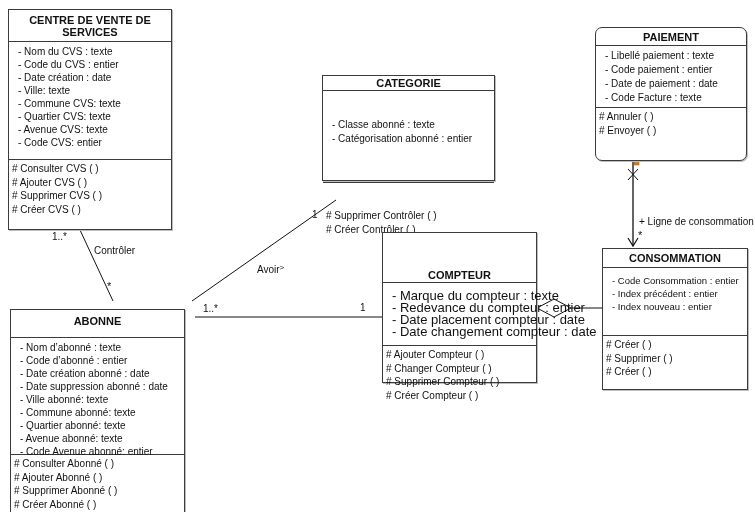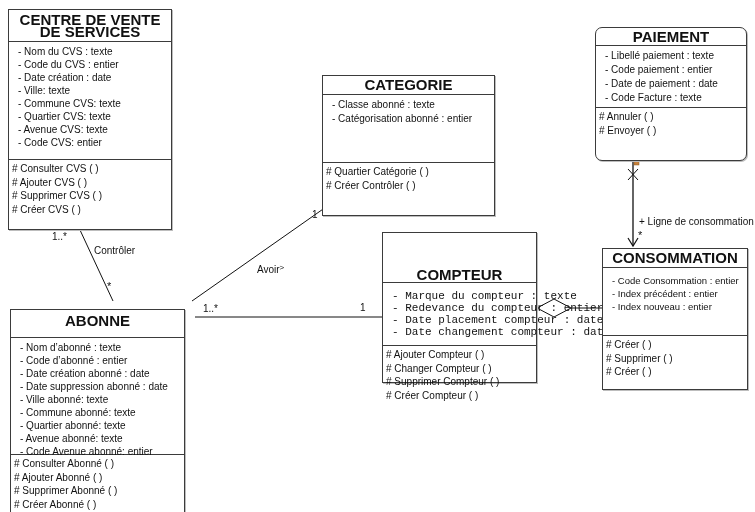--- a/index.html
+++ b/index.html
@@ -10,44 +10,44 @@
   svg.wires{position:absolute;left:0;top:0;width:755px;height:512px;}
 
   .uml-class{
     position:absolute;background:#ffffff;border:1px solid #3b3b3b;
     display:flex;flex-direction:column;box-sizing:border-box;
     box-shadow:1px 1px 0 #bdbdbd;
   }
   .uml-title{
     font-weight:bold;text-align:center;border-bottom:1px solid #3b3b3b;
     display:flex;align-items:center;justify-content:center;
-    font-size:15px;line-height:12px;padding:1px 2px;box-sizing:border-box;
+    font-size:11px;line-height:12px;padding:1px 2px;box-sizing:border-box;
   }
   .uml-attrs{
     border-bottom:1px solid #3b3b3b;box-sizing:border-box;
     padding:3px 2px 0 9px;font-size:10px;line-height:13px;flex:0 0 auto;
   }
   .uml-methods{
     box-sizing:border-box;padding:2px 2px 0 3px;font-size:10px;line-height:13.5px;flex:1 1 auto;
   }
   .uml-line{white-space:nowrap;}
 
   
   .cvs{left:8px;top:9px;width:164px;height:221px;}
   .cvs .uml-title{height:32px;}
   .cvs .uml-attrs{height:118px;}
-  .categorie{left:322px;top:75px;width:173px;height:141px;}
+  .categorie{left:322px;top:75px;width:173px;height:106px;gap:24px;}
   .categorie .uml-title{height:19px;}
   .categorie .uml-attrs{height:68px;line-height:14px;}
   .paiement{left:595px;top:27px;width:152px;height:134px;border-radius:7px;}
   .paiement .uml-title{height:18px;}
   .paiement .uml-attrs{height:62px;line-height:14px;}
   .compteur{left:382px;top:232px;width:155px;height:151px;}
   .compteur .uml-title{height:28px;margin-top:35px;}
-  .compteur .uml-attrs{height:63px;font-size:11px;line-height:12px;padding-top:7px;font-family:Liberation Mono, monospace;}
+  .compteur .uml-attrs{height:63px;font-size:13px;line-height:12px;padding-top:7px;}
   .consommation{left:602px;top:248px;width:146px;height:142px;}
   .consommation .uml-title{height:19px;}
   .consommation .uml-attrs{height:68px;font-size:9.5px;line-height:13px;padding-top:6px;}
   .abonne{left:10px;top:309px;width:175px;height:205px;}
   .abonne .uml-title{height:28px;align-items:flex-start;padding-top:5px;}
   .abonne .uml-attrs{height:117px;}
 
   
   .wire-label{position:absolute;font-size:10px;line-height:11px;white-space:nowrap;color:#111111;}
   .lbl-controler-src{left:52px;top:231px;}
@@ -104,21 +104,21 @@
       </div>
   </div>
 
   <div class="uml-class categorie">
     <div class="uml-title">CATEGORIE</div>
     <div class="uml-attrs">
         <div class="uml-line">- Classe abonné : texte</div>
         <div class="uml-line">- Catégorisation abonné : entier</div>
       </div>
     <div class="uml-methods">
-        <div class="uml-line"># Quartier Catégorie ( )</div>
+        <div class="uml-line"># Supprimer Contrôler ( )</div>
         <div class="uml-line"># Créer Contrôler ( )</div>
       </div>
   </div>
 
   <div class="uml-class paiement">
     <div class="uml-title">PAIEMENT</div>
     <div class="uml-attrs">
         <div class="uml-line">- Libellé paiement : texte</div>
         <div class="uml-line">- Code paiement : entier</div>
         <div class="uml-line">- Date de paiement : date</div>

